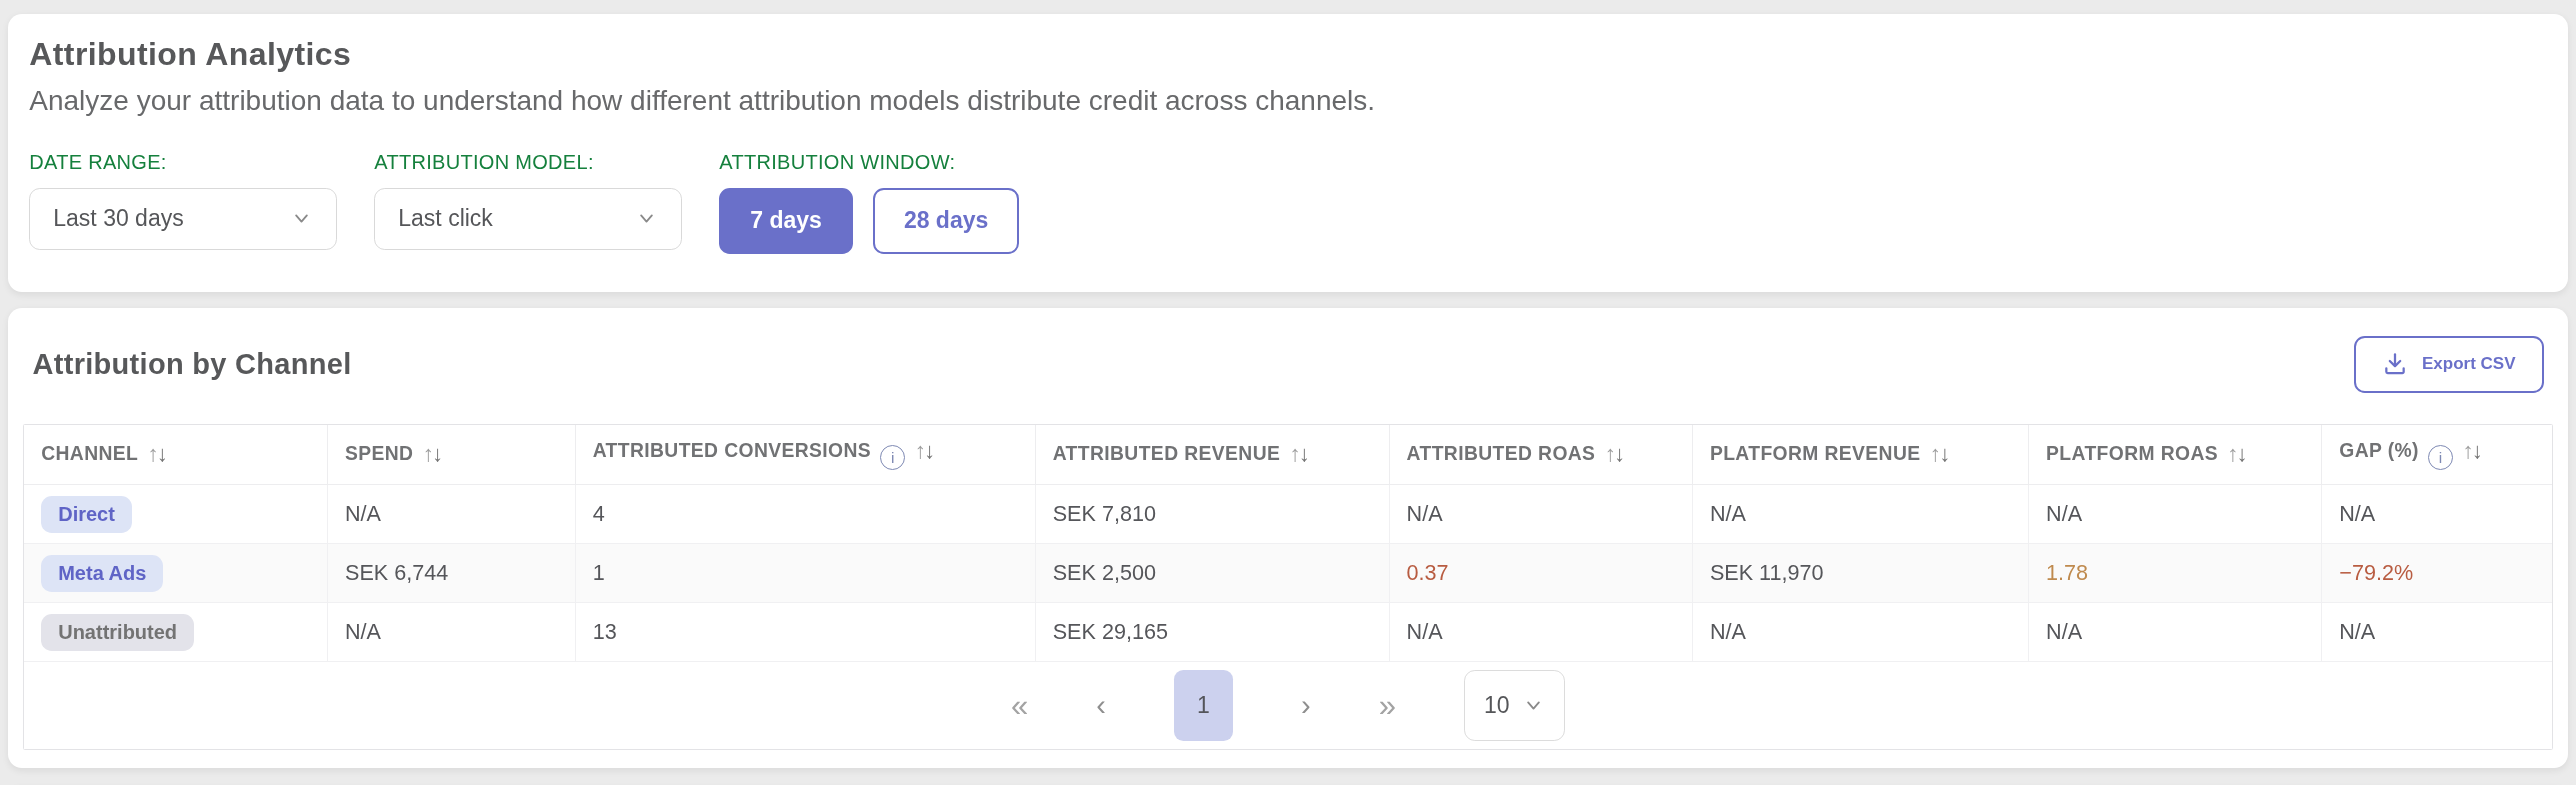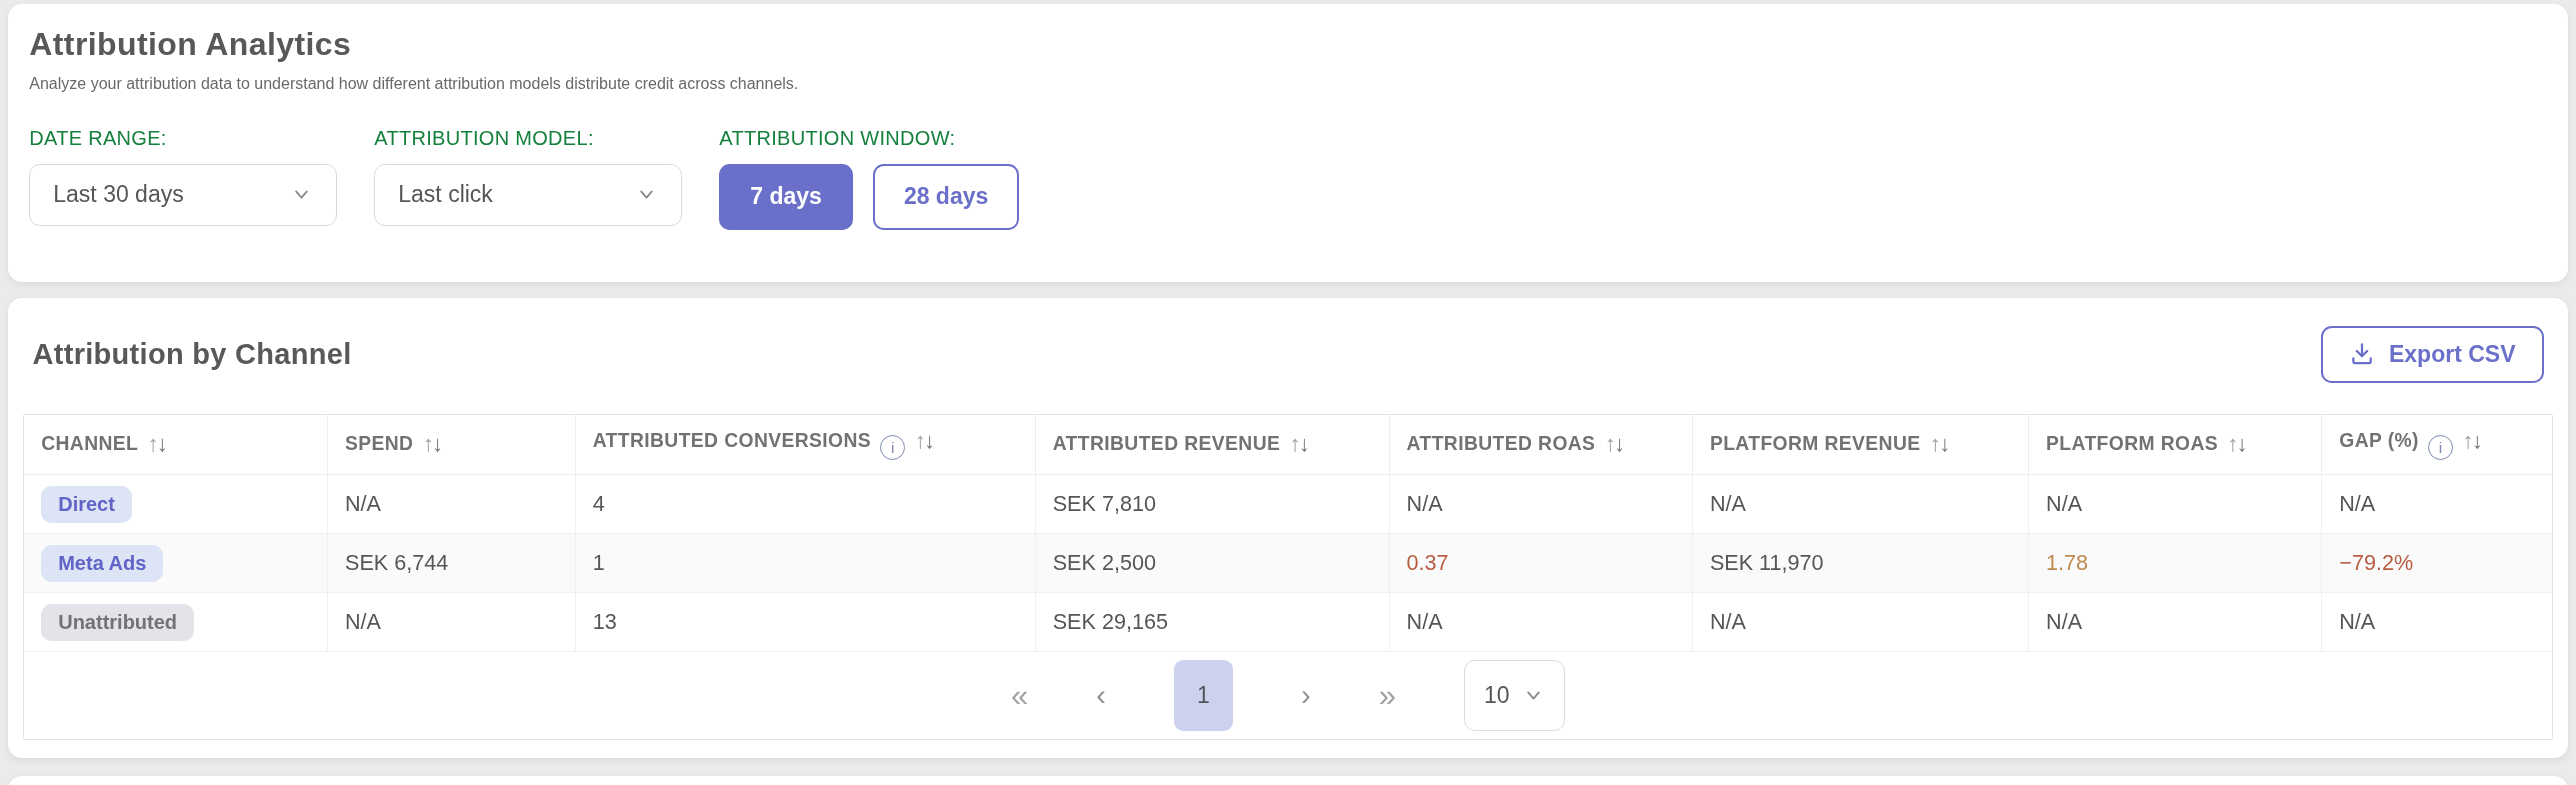--- a/index.html
+++ b/index.html
@@ -9,23 +9,23 @@
     font-family:"Liberation Sans", sans-serif;
     color:#55565a;
   }
   .card {
     background:#ffffff;
     border-radius:14px;
     box-shadow:0 2.3px 7.7px rgba(0,0,0,0.07);
     margin:0 7.7px;
   }
   
-  .card-filters { margin-top:4px; height:278px; padding:21.6px 23px 0 21.6px; overflow:hidden; }
+  .card-filters { margin-top:14px; height:278px; padding:21.6px 23px 0 21.6px; overflow:hidden; }
   .page-title { font-size:32px; font-weight:700; color:#57585a; letter-spacing:0.4px; }
-  .page-subtitle { margin-top:12.4px; font-size:16px; color:#68696b; }
+  .page-subtitle { margin-top:12.4px; font-size:28px; color:#68696b; }
   .filter-row { margin-top:34px; display:flex; align-items:flex-start; gap:37px; }
   .filter-group { display:flex; flex-direction:column; }
   .filter-label { font-size:20px; color:#15803d; letter-spacing:0.3px; margin-bottom:14px; }
   .select-box {
     width:308px; height:62px; border:1.5px solid #d9d9d9; border-radius:10.8px;
     display:flex; align-items:center; justify-content:space-between;
     padding:0 23px; font-size:23px; color:#555659; background:#fff; cursor:pointer;
   }
   .chev { width:23px; height:23px; flex:0 0 auto; }
   .window-buttons { display:flex; gap:20px; }
@@ -35,21 +35,21 @@
     border:2.3px solid #6a70c9; font-family:"Liberation Sans", sans-serif;
   }
   .btn-window.active { background:#6a70c9; color:#ffffff; }
   .btn-window.inactive { background:#ffffff; color:#6a70c9; }
   
   .card-table { margin-top:15.5px; height:460px; padding:28px 15.5px 0 15.5px; position:relative; overflow:hidden; }
   .table-card-header { display:flex; align-items:center; justify-content:space-between; padding:0 9.3px; }
   .section-title { font-size:29px; font-weight:700; color:#57585a; letter-spacing:0.3px; }
   .btn-export {
     height:57px; padding:0 26px; border:2.3px solid #6a70c9; border-radius:10.8px;
-    background:#fff; color:#6a70c9; font-size:23px; font-weight:700;
+    background:#fff; color:#6a70c9; font-size:17px; font-weight:700;
     display:flex; align-items:center; gap:14px; cursor:pointer;
     font-family:"Liberation Sans", sans-serif;
   }
   .table-wrap { margin-top:31px; border:1.5px solid #e3e3e6; border-radius:1.5px; }
   table { width:100%; border-collapse:collapse; table-layout:fixed; }
   th, td { text-align:left; padding:0 17px; white-space:nowrap; overflow:hidden; }
   th {
     height:60px; font-size:19.3px; font-weight:700; color:#717274; letter-spacing:0.4px;
     border-right:1.5px solid #ededef; border-bottom:1.5px solid #ededef; cursor:pointer; background:#fff;
   }

